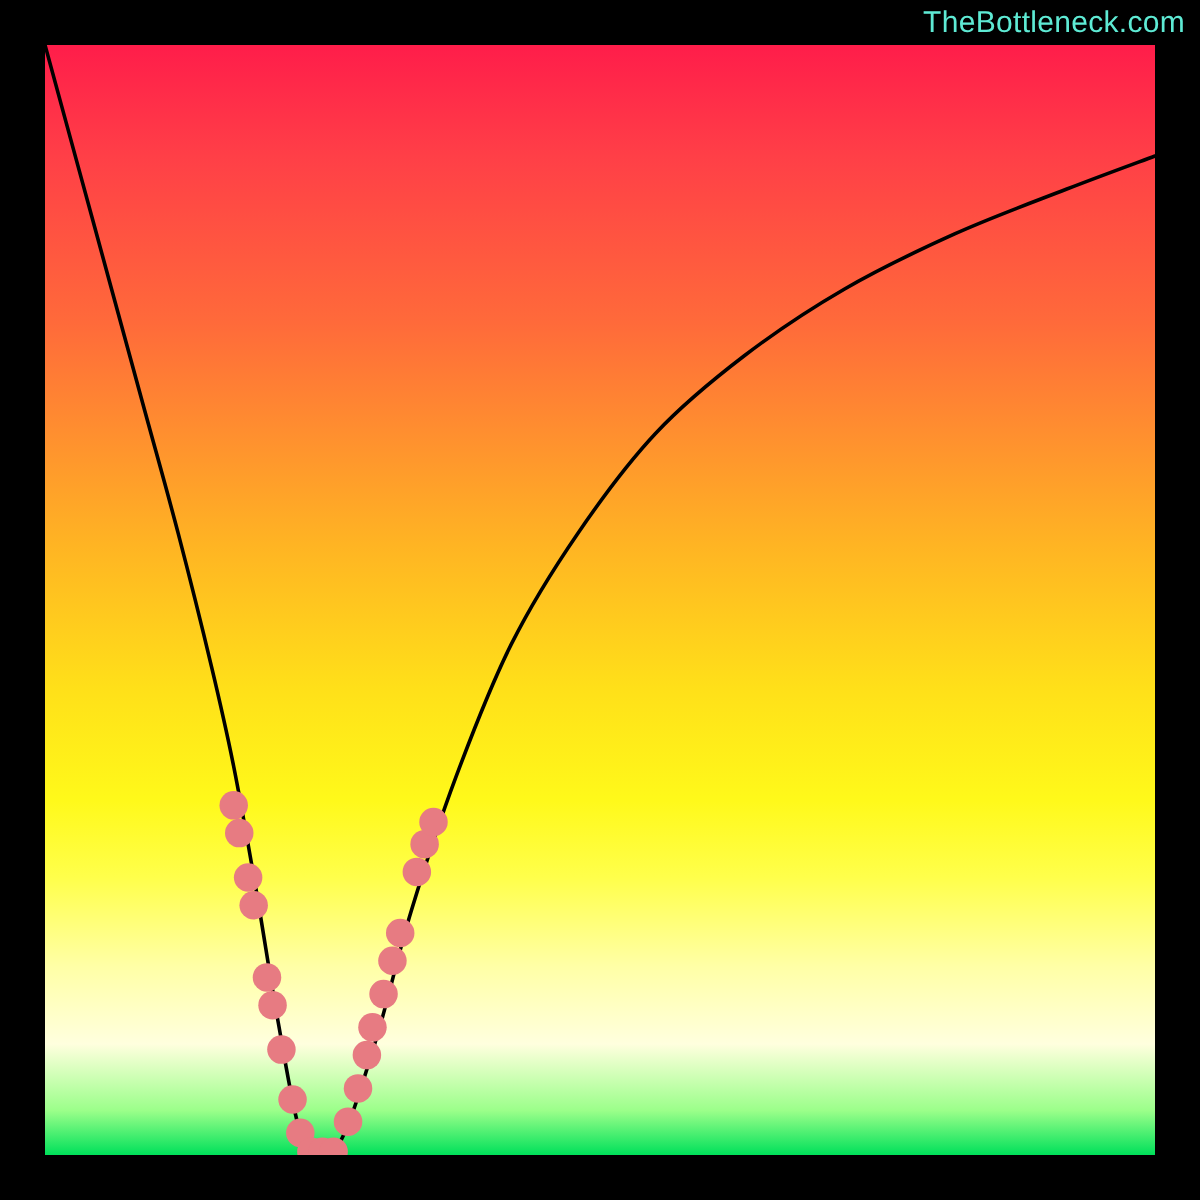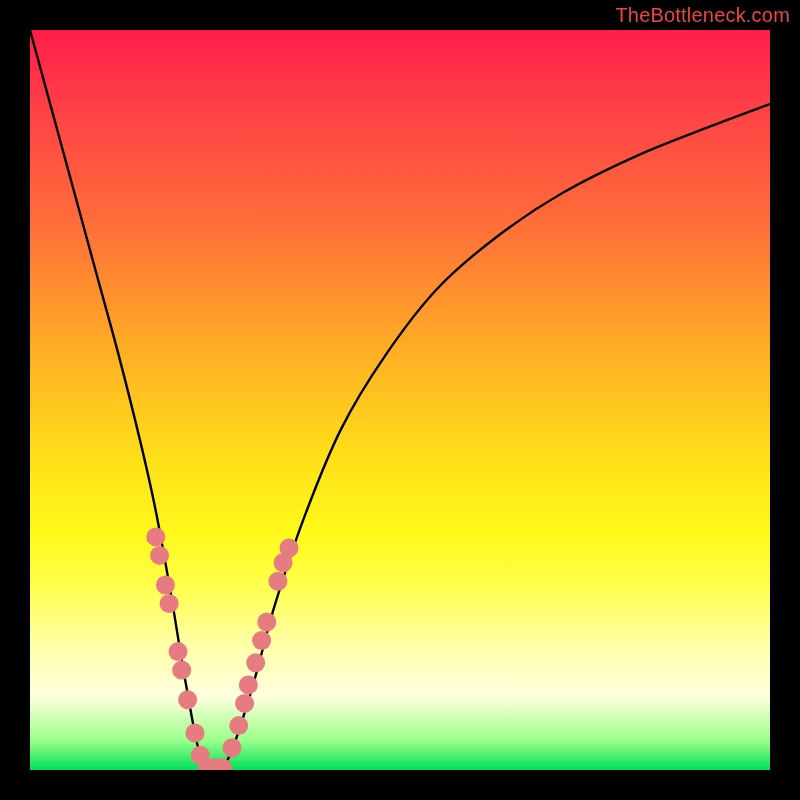--- a/index.html
+++ b/index.html
@@ -43,21 +43,21 @@
     position: absolute;
     top: 0;
     left: 0;
   }
   .watermark {
     position: absolute;
     top: 4px;
     right: 10px;
     font-family: Arial, Helvetica, sans-serif;
     font-size: 20px;
-    color: #ef4444;
+    color: #5eead4;
     letter-spacing: 0.2px;
   }
 </style>
 </head>
 <body>
 
 <div class="frame">
   <div class="plot-area">
     <svg id="curve-svg" class="curve" width="740" height="740" viewBox="0 0 740 740">
         <path d="M 0 0 C 3.6999999999999997 13.566666666666663, 14.8 54.26666666666665, 22.2 81.39999999999998 C 29.599999999999998 108.5333333333333, 37 135.66666666666663, 44.4 162.79999999999995 C 51.8 189.93333333333328, 59.199999999999996 217.06666666666666, 66.6 244.2 C 74 271.3333333333333, 81.39999999999999 297.2333333333333, 88.8 325.59999999999997 C 96.2 353.96666666666664, 104.83333333333333 388.5, 111 414.4 C 117.16666666666667 440.29999999999995, 120.86666666666667 456.3333333333333, 125.80000000000001 481 C 130.73333333333335 505.6666666666667, 135.66666666666666 534.0333333333333, 140.6 562.4 C 145.53333333333333 590.7666666666667, 150.46666666666667 624.0666666666667, 155.4 651.2 C 160.33333333333334 678.3333333333334, 165.26666666666668 710.4000000000001, 170.20000000000002 725.2 C 175.13333333333335 740, 180.06666666666666 740, 185 740 C 189.93333333333334 740, 193.63333333333335 738.7666666666667, 199.8 725.2 C 205.96666666666667 711.6333333333334, 214.6 683.2666666666667, 222 658.6 C 229.4 633.9333333333334, 235.5666666666667 605.5666666666667, 244.20000000000002 577.2 C 252.83333333333334 548.8333333333334, 262.7 518, 273.8 488.4 C 284.90000000000003 458.79999999999995, 297.23333333333335 426.7333333333333, 310.8 399.59999999999997 C 324.3666666666667 372.46666666666664, 339.16666666666663 349.0333333333333, 355.2 325.59999999999997 C 371.23333333333335 302.16666666666663, 388.50000000000006 278.73333333333335, 407.00000000000006 259 C 425.50000000000006 239.26666666666668, 445.23333333333335 223.23333333333338, 466.2 207.20000000000005 C 487.16666666666663 191.1666666666667, 509.3666666666666 176.36666666666662, 532.8 162.79999999999995 C 556.2333333333332 149.2333333333333, 582.1333333333332 136.90000000000006, 606.8 125.80000000000007 C 631.4666666666667 114.70000000000009, 658.6 104.83333333333339, 680.8000000000001 96.20000000000005 C 703.0000000000001 87.5666666666667, 730.1333333333333 77.7, 740 74" fill="none" stroke="#000" stroke-width="2.4" stroke-linecap="round"></path>

